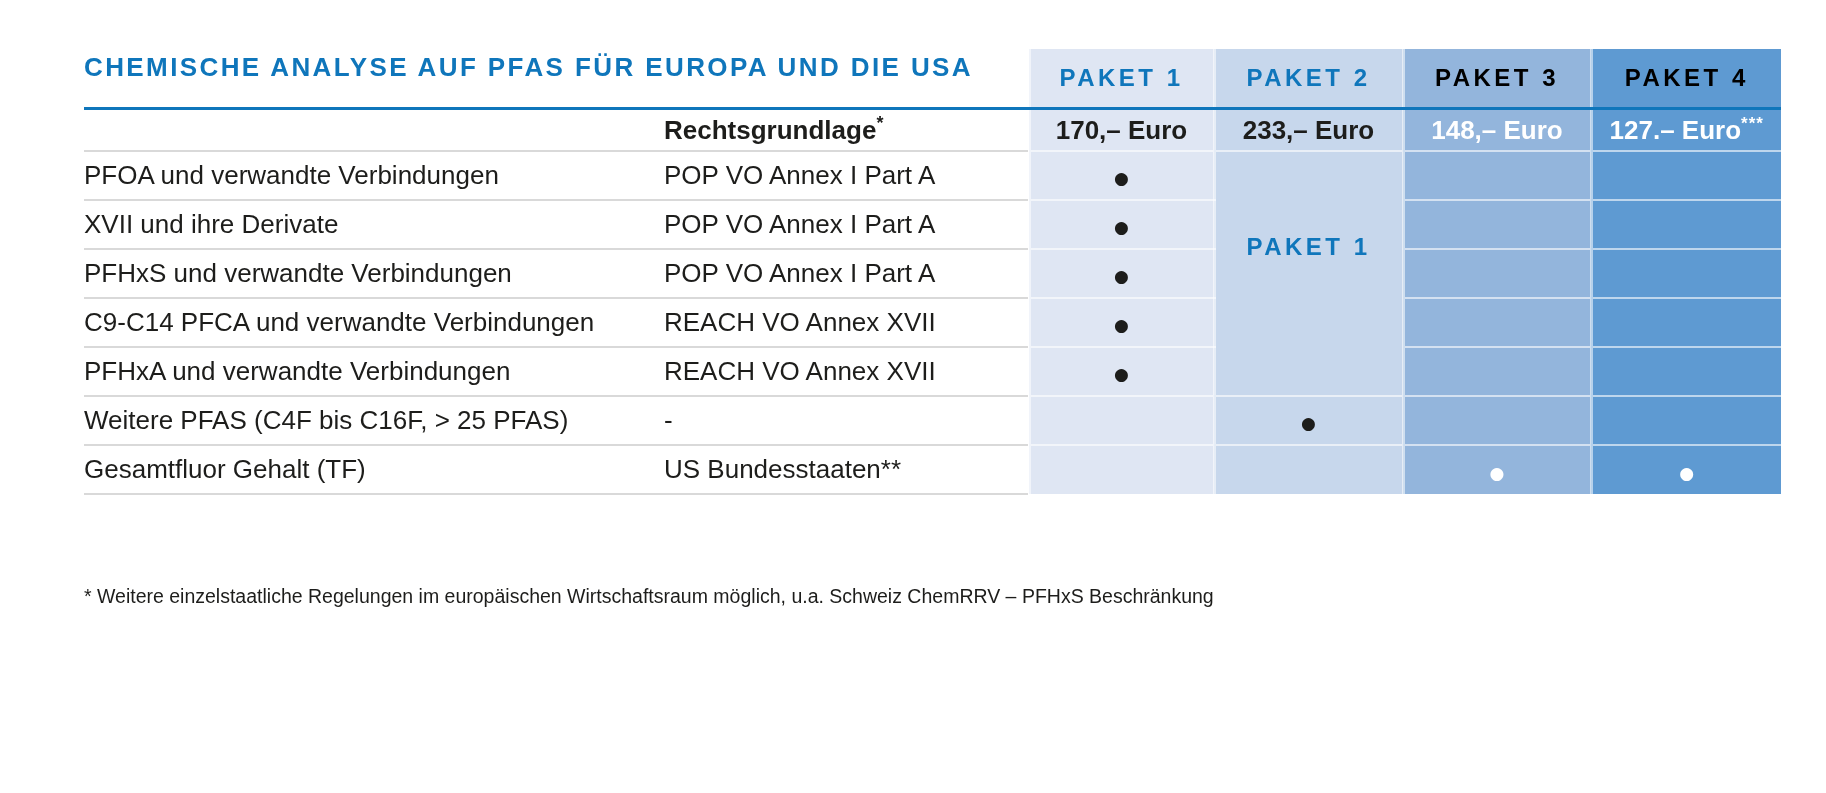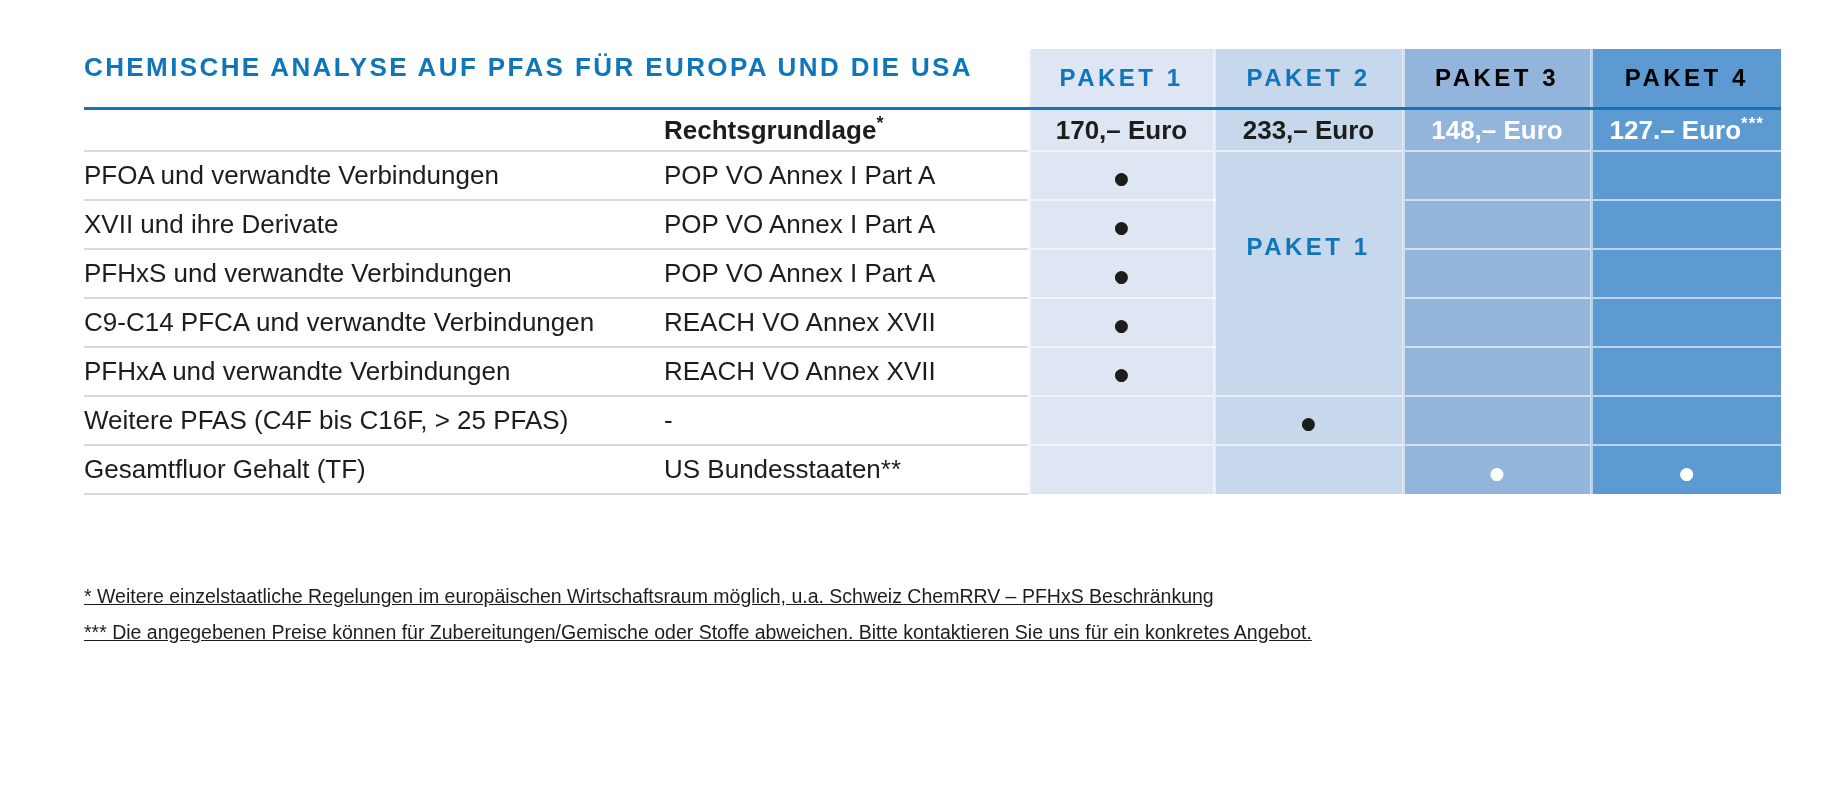--- a/index.html
+++ b/index.html
@@ -62,21 +62,21 @@
     font-weight:bold;font-size:24px;letter-spacing:3.5px;color:#0f76bb;
   }
   .dot{
     font-family:"DejaVu Sans",sans-serif;
     font-size:17px;color:#1d1d1b;line-height:1;
   }
   td.pkg3 .dot, td.pkg4 .dot{color:#ffffff;}
 
   
   .footnotes{margin-top:90px;font-size:19.5px;}
-  .footnotes p{margin:0 0 13px 0;white-space:nowrap;text-decoration:underline;}
+  .footnotes p{margin:0 0 13px 0;white-space:nowrap;}
 </style>
 </head>
 <body>
 
 <div class="wrap">
   <table>
     <colgroup>
       <col class="c-sub">
         <col class="c-basis">
       <col class="c-p1">
@@ -181,15 +181,14 @@
       <td class="pkg pkg1"><span class="dot"></span></td>
       <td class="pkg pkg2"><span class="dot"></span></td>
       <td class="pkg pkg3"><span class="dot">●</span></td>
       <td class="pkg pkg4"><span class="dot">●</span></td>
     </tr>
   </tbody>
     </table>
 
   <div class="footnotes">
     <p>* Weitere einzelstaatliche Regelungen im europäischen Wirtschaftsraum möglich, u.a. Schweiz ChemRRV – PFHxS Beschränkung</p>
-    <p>*** Die angegebenen Preise können für Zubereitungen/Gemische oder Stoffe abweichen. Bitte kontaktieren Sie uns für ein konkretes Angebot.</p>
   </div>
 </div>
 
 </body></html>

